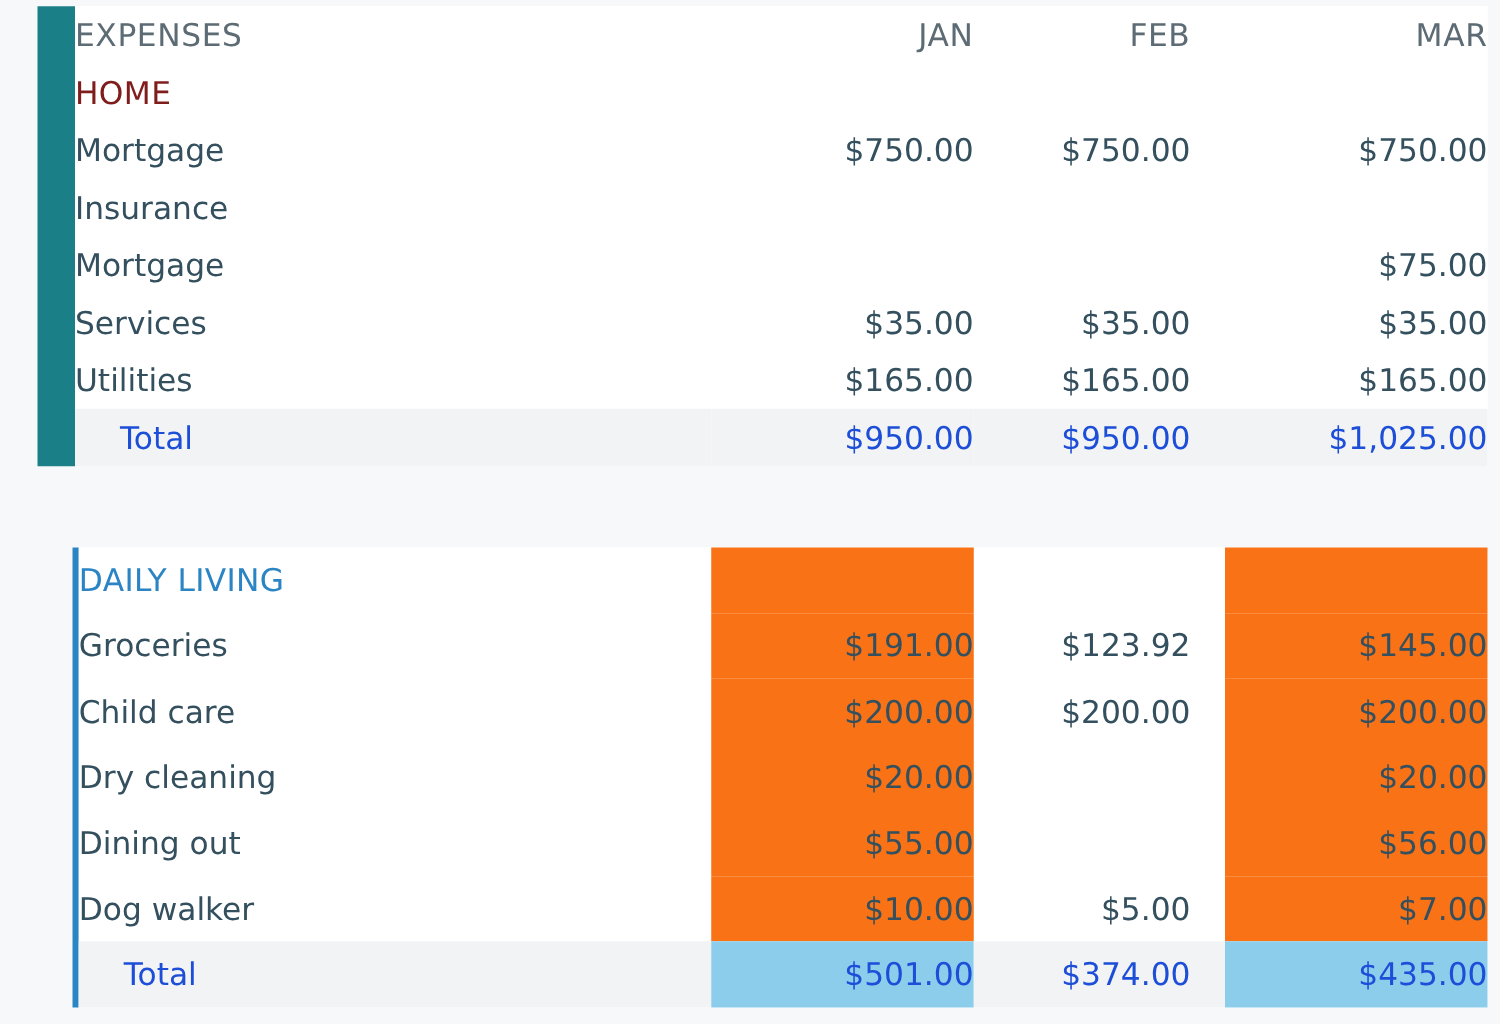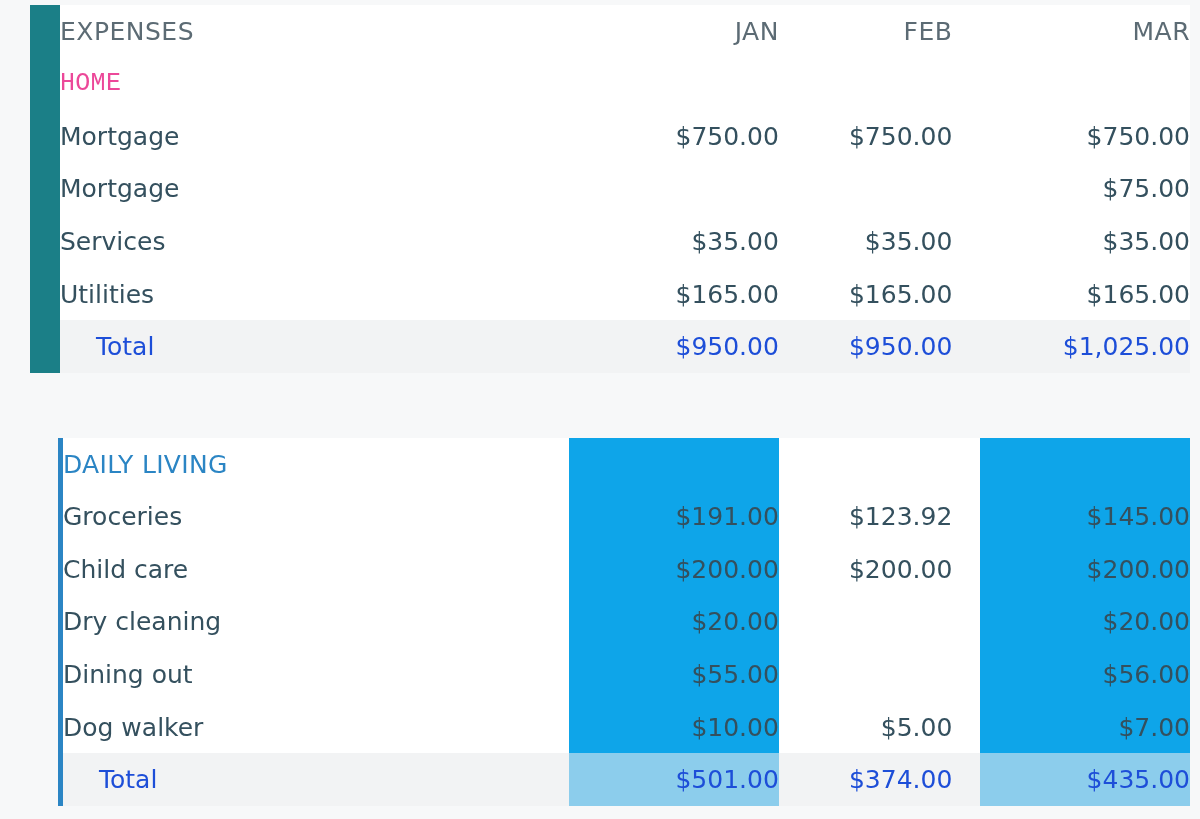--- a/index.html
+++ b/index.html
@@ -72,33 +72,33 @@
     font-weight: 400;
   }
   tr.head td.label { color: #5c6b74; }
 
   
   td.section-title {
     font-weight: bold;
     font-size: 24px;
     letter-spacing: 0.3px;
   }
-  .sec-home  td.section-title { color: #ec4899; font-family: Liberation Mono, monospace; }
+  .sec-home  td.section-title { color: #7f1d1d; }
   .sec-daily td.section-title { color: #2b85c4; }
 
   
   tr.total td {
     background: #f2f3f4;
     font-size: 25px;
     color: #1d4ed8;
   }
   tr.total td.label { padding-left: 36px; }
 
   
-  td.hl      { background: #0ea5e9; }
+  td.hl      { background: #f97316; }
   tr.total td.hl { background: #8ccdec; text-align: right; }
 
   
   #block-home {
     left: 30px;
     top: 5px;
     width: 1160px;
     height: 368px;
   }
   #block-home .accent-bar {
@@ -169,20 +169,26 @@
             <td class="amt"></td>
           </tr>
 
           <tr>
             <td class="label">Mortgage</td>
             <td class="amt">$750.00</td>
             <td class="amt m2">$750.00</td>
             <td class="amt">$750.00</td>
           </tr>
           <tr>
+            <td class="label">Insurance</td>
+            <td class="amt"></td>
+            <td class="amt m2"></td>
+            <td class="amt"></td>
+          </tr>
+          <tr>
             <td class="label">Mortgage</td>
             <td class="amt"></td>
             <td class="amt m2"></td>
             <td class="amt">$75.00</td>
           </tr>
           <tr>
             <td class="label">Services</td>
             <td class="amt">$35.00</td>
             <td class="amt m2">$35.00</td>
             <td class="amt">$35.00</td>

